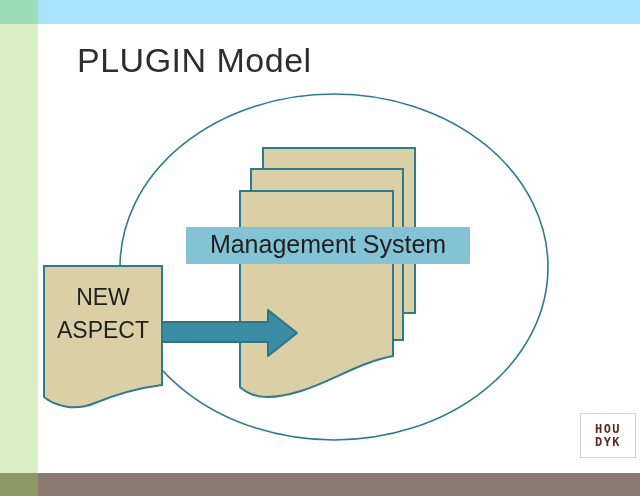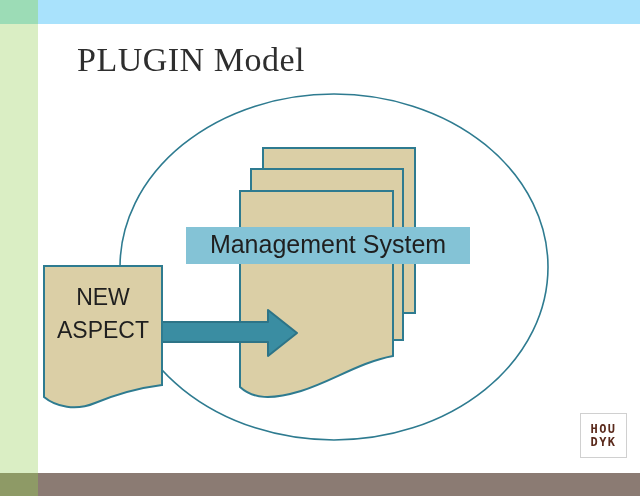--- a/index.html
+++ b/index.html
@@ -13,35 +13,35 @@
   
   .corner-square { position: absolute; left: 0; top: 0; width: 38px; height: 24px; background: #9cdcb6; }
   .top-strip     { position: absolute; left: 38px; top: 0; width: 602px; height: 24px; background: #a9e2fc; }
   .left-strip    { position: absolute; left: 0; top: 24px; width: 38px; height: 449px; background: #daeec4; }
   .bottom-left   { position: absolute; left: 0; top: 473px; width: 38px; height: 23px; background: #8e9a66; }
   .bottom-strip  { position: absolute; left: 38px; top: 473px; width: 602px; height: 23px; background: #8b7b73; }
 
   .slide-title {
     position: absolute; left: 77px; top: 41px;
     font-size: 34px; letter-spacing: 0.5px;
-    color: #2e2e2e; white-space: nowrap; font-family: Liberation Serif, serif;
+    color: #2e2e2e; white-space: nowrap;
   }
 
   svg.diagram { position: absolute; left: 0; top: 0; }
 
   .doc-shape { fill: #dbcfa6; stroke: #2e7b90; stroke-width: 2; }
   .banner-rect { fill: #84c3d6; }
   .banner-text { font-family: "Liberation Sans", sans-serif; font-size: 25px; fill: #1f1f1f; }
   .aspect-text { font-family: "Liberation Sans", sans-serif; font-size: 23px; fill: #1f1f1f; }
   .arrow-shape { fill: #3a8da2; stroke: #2d7487; stroke-width: 2; stroke-linejoin: round; }
   .boundary { fill: none; stroke: #2e7b90; stroke-width: 1.6; }
 
   .logo-box {
     position: absolute; left: 580px; top: 413px;
-    width: 47px; height: 45px;
+    width: 56px; height: 45px;
     background: #ffffff; border: 1px solid #d0d0d0;
     box-sizing: border-box;
     display: flex; flex-direction: column;
     align-items: center; justify-content: center;
     font-family: "DejaVu Sans Mono", monospace;
     font-size: 12px; font-weight: bold; line-height: 13px;
     letter-spacing: 1.5px; color: #5a2a1c;
   }
 </style>
 </head>

